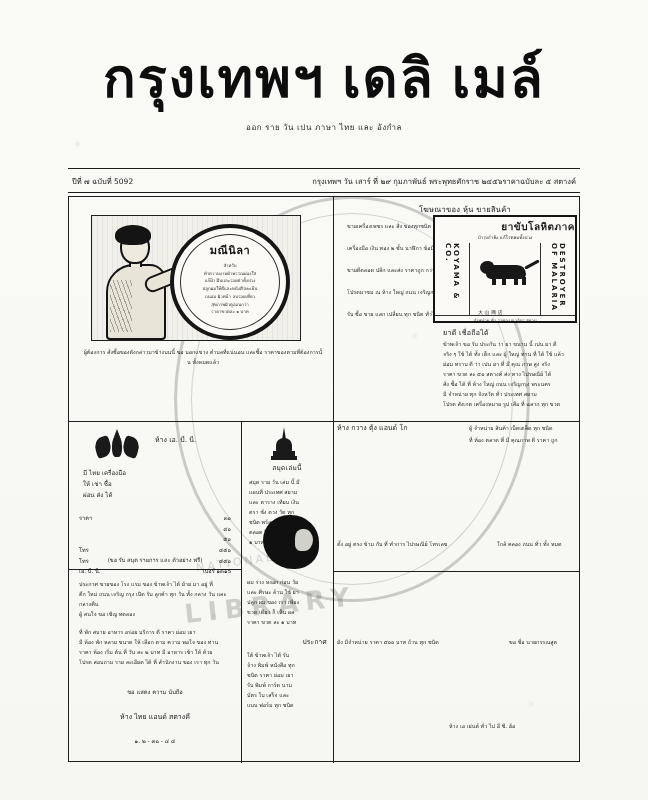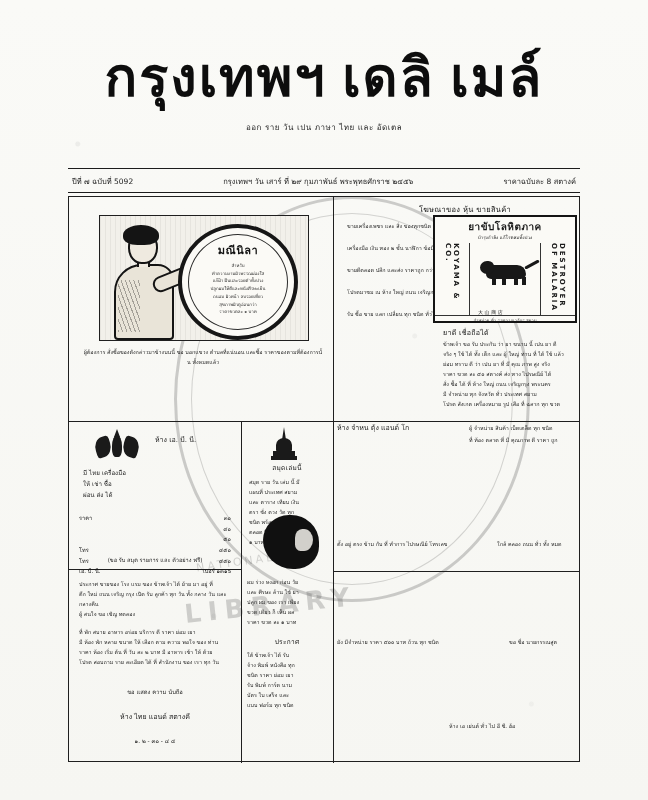--- a/index.html
+++ b/index.html
@@ -36,21 +36,21 @@
 
   
   .masthead {
     position: absolute;
     top: 50px;
     left: 0;
     width: 648px;
     text-align: center;
   }
   .masthead-title {
-    font-family: Liberation Serif, serif;
+    font-family: Liberation Sans, sans-serif;
     font-size: 54px;
     font-weight: bold;
     letter-spacing: 2px;
     line-height: 1.05;
     color: #0d0d0d;
     white-space: nowrap;
   }
   .masthead-sub {
     margin-top: 14px;
     font-size: 8px;
@@ -73,21 +73,21 @@
     width: 512px;
     height: 18px;
     display: flex;
     align-items: center;
     justify-content: space-between;
     font-size: 7.5px;
     color: #1c1c1c;
     padding: 0 4px;
     box-sizing: border-box;
   }
-  .datebar .center { flex: 1; text-align: center; }
+  .datebar .center { flex: 1; text-align: right; }
 
   
   .seal {
     position: absolute;
     left: 174px;
     top: 196px;
     width: 350px;
     height: 400px;
     border: 3px solid rgba(40,40,40,0.22);
     border-radius: 50%;
@@ -158,21 +158,21 @@
   .hdg {
     font-size: 7.5px;
     text-align: center;
     color: #111;
     letter-spacing: 0.3px;
   }
 
   
   .illus {
     position: absolute;
-    left: 30px;
+    left: 22px;
     top: 18px;
     width: 208px;
     height: 124px;
     border: 1px solid #1f1f1f;
     background: #f2f0ea;
     overflow: hidden;
   }
   .illus-bg {
     position: absolute;
     inset: 0;
@@ -275,21 +275,21 @@
     position: absolute;
     right: 6px;
     top: 12px;
     width: 140px;
     height: 104px;
     border: 2px solid #141414;
     background: #fbfaf6;
     overflow: hidden;
   }
   .advert-top {
-    text-align: center;
+    text-align: right;
     font-size: 10px;
     font-weight: bold;
     padding-top: 2px;
     letter-spacing: 0.5px;
   }
   .advert-sub {
     text-align: center;
     font-size: 4.6px;
     color: #222;
   }
@@ -478,30 +478,30 @@
   }
 </style>
 </head>
 <body>
 
 <div class="page">
   <div class="grain"></div>
 
   <div class="masthead">
     <div class="masthead-title">กรุงเทพฯ เดลิ เมล์</div>
-    <div class="masthead-sub">ออก ราย วัน เปน ภาษา ไทย และ อัดเตล</div>
+    <div class="masthead-sub">ออก ราย วัน เปน ภาษา ไทย และ อังกำล</div>
   </div>
 
   <div class="rule r1"></div>
   <div class="rule r2"></div>
 
   <div class="datebar">
     <span>ปีที่ ๗ ฉบับที่ 5092</span>
     <span class="center">กรุงเทพฯ วัน เสาร์ ที่ ๒๙ กุมภาพันธ์ พระพุทธศักราช ๒๔๕๖</span>
-    <span>ราคาฉบับละ 8 สตางค์</span>
+    <span>ราคาฉบับละ ๕ สตางค์</span>
   </div>
 
   <div class="seal"></div>
   <div class="seal-text2">NATIONAL</div>
   <div class="seal-text">LIBRARY</div>
 
   <div class="frame">
 
     <div class="vline" style="left:264px; top:0; height:224px;"></div>
     <div class="hline" style="top:224px;"></div>
@@ -655,33 +655,33 @@
       <div class="portrait">
         <div class="blob"></div>
         <div class="face"></div>
       </div>
       <div style="position:absolute; top:66px; left:4px; width:80px;">
         <div class="txt">ผม ร่วง หงอก ก่อน วัย</div>
         <div class="txt">และ ศีรษะ ล้าน ใช้ ยา</div>
         <div class="txt">ปลูก ผม ของ เรา เพียง</div>
         <div class="txt">ขวด เดียว ก็ เห็น ผล</div>
         <div class="txt">ราคา ขวด ละ ๑ บาท</div>
-        <div class="hdg" style="margin-top:10px; font-size:6.5px;">ประกาศ</div>
+        <div class="hdg" style="margin-top:10px; font-size:6.5px;text-align:right;">ประกาศ</div>
         <div class="txt" style="margin-top:3px;">ใต้ ข้าพเจ้า ได้ รับ</div>
         <div class="txt">จ้าง พิมพ์ หนังสือ ทุก</div>
         <div class="txt">ชนิด ราคา ย่อม เยา</div>
         <div class="txt">รับ พิมพ์ การ์ด นาม</div>
         <div class="txt">บัตร ใบ เสร็จ และ</div>
         <div class="txt">แบบ ฟอร์ม ทุก ชนิด</div>
       </div>
 
     </div>
 
     <div style="position:absolute; left:268px; top:226px; width:240px;">
-      <div class="txt big">ห้าง จำหน ตุ้ง แอนด์ โก</div>
+      <div class="txt big">ห้าง กวาง ตุ้ง แอนด์ โก</div>
       <div class="txt" style="position:absolute; left:132px; top:0;">ผู้ จำหน่าย สินค้า เบ็ดเตล็ด ทุก ชนิด</div>
       <div class="txt" style="position:absolute; left:132px; top:12px;">ที่ ท้อง ตลาด ที่ มี คุณภาพ ดี ราคา ถูก</div>
 
       <div class="txt" style="position:absolute; left:0; top:116px; width:150px;">ตั้ง อยู่ ตรง ข้าม กับ ที่ ทำการ ไปรษณีย์ โทรเลข</div>
       <div class="txt" style="position:absolute; left:160px; top:116px; width:80px;">ใกล้ คลอง ถนน ทั่ว ทั้ง หมด</div>
 
       <div class="txt" style="position:absolute; left:0; top:214px; width:160px;">ยัง มีจำหน่าย ราคา ๕๐๐ บาท ถ้วน ทุก ชนิด</div>
       <div class="txt" style="position:absolute; left:172px; top:214px;">ขอ ชื่อ นายกรรณสูต</div>
 
       <div class="txt" style="position:absolute; left:112px; top:298px;">ห้าง เอ เย่นต์ ทั่ว ไป อี ซี. ฮ้อ</div>

